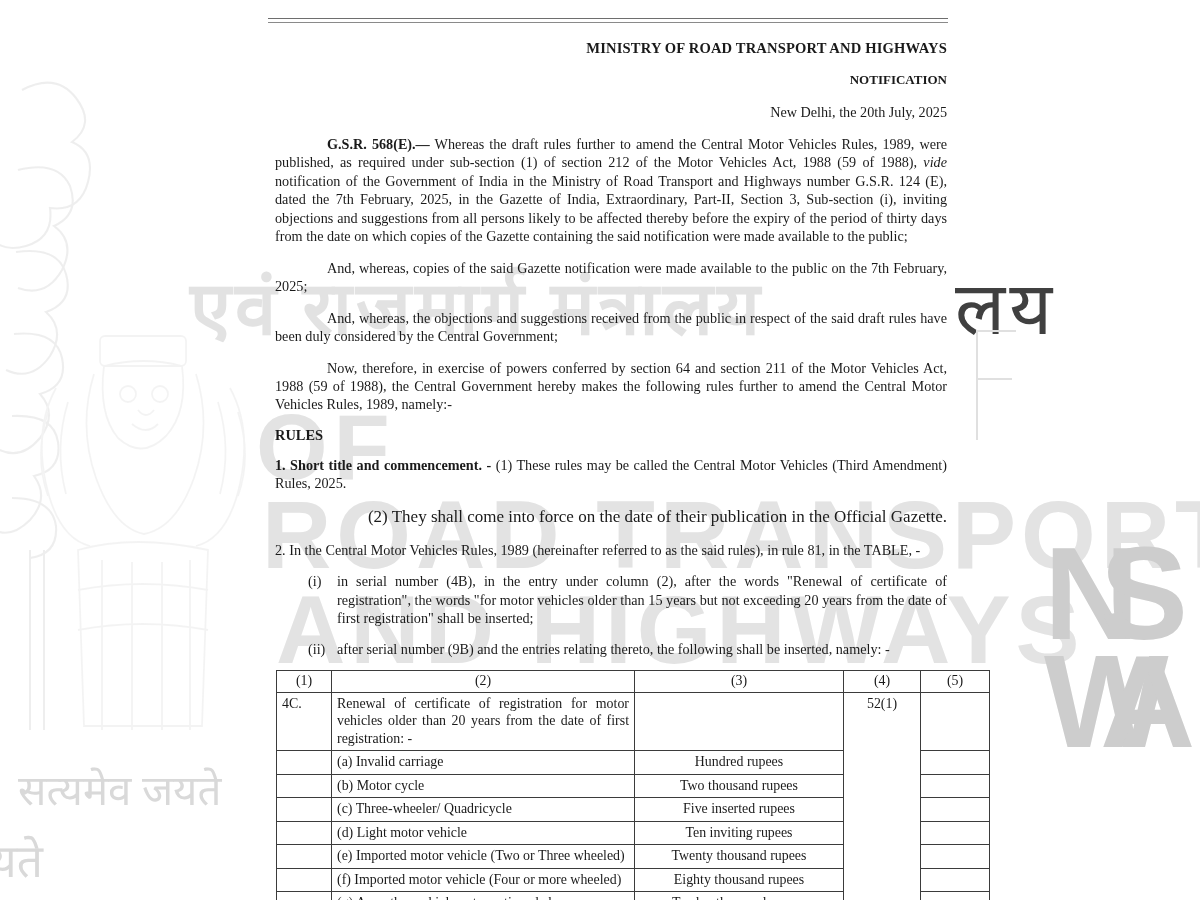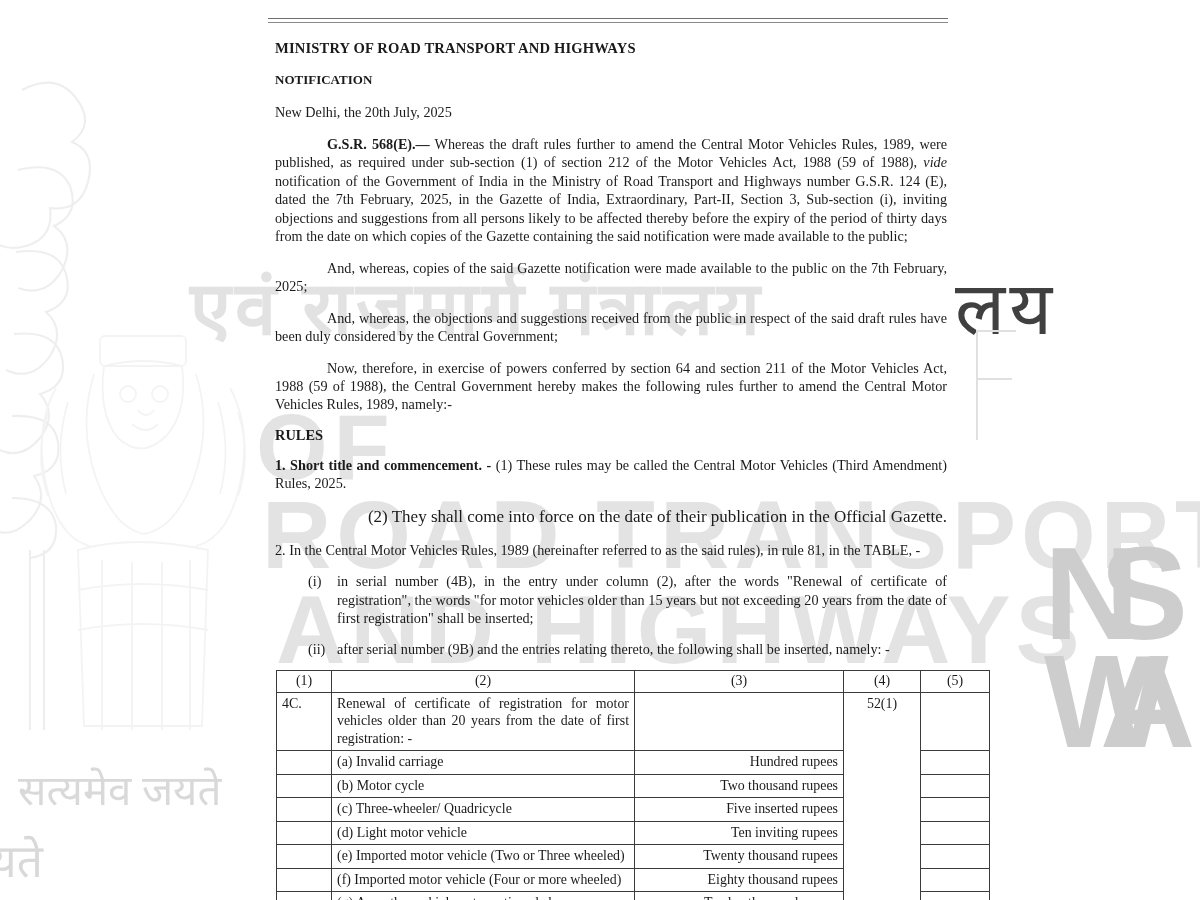--- a/index.html
+++ b/index.html
@@ -141,21 +141,21 @@
   }
 
   .content {
     position: absolute;
     left: 275px;
     top: 40px;
     width: 672px;
   }
 
   .t-center {
-    text-align: left;
+    text-align: right;
   }
   .hdr-ministry {
     font-weight: bold;
     font-size: 14.6px;
     letter-spacing: 0.15px;
     margin: 0 0 15px 0;
   }
   .hdr-notification {
     font-weight: bold;
     font-size: 13px;
@@ -226,21 +226,21 @@
     table-layout: fixed;
   }
   table.fee-table td {
     border: 1px solid #3b3b3b;
     padding: 2px 5px 3px 5px;
     vertical-align: top;
     line-height: 1.26;
   }
   td.col1 { width: 44px; text-align: left; }
   td.col2 { width: 292px; text-align: justify; text-justify: inter-word; }
-  td.col3 { width: 198px; text-align: right; }
+  td.col3 { width: 198px; text-align: center; }
   td.col4 { width: 66px; text-align: center; vertical-align: middle; }
   td.col5 { width: 58px; }
   tr.hdr-row td {
     text-align: center;
     vertical-align: middle;
     padding-top: 1px;
     padding-bottom: 2px;
   }
   td.desc-block {
     height: 52px;

